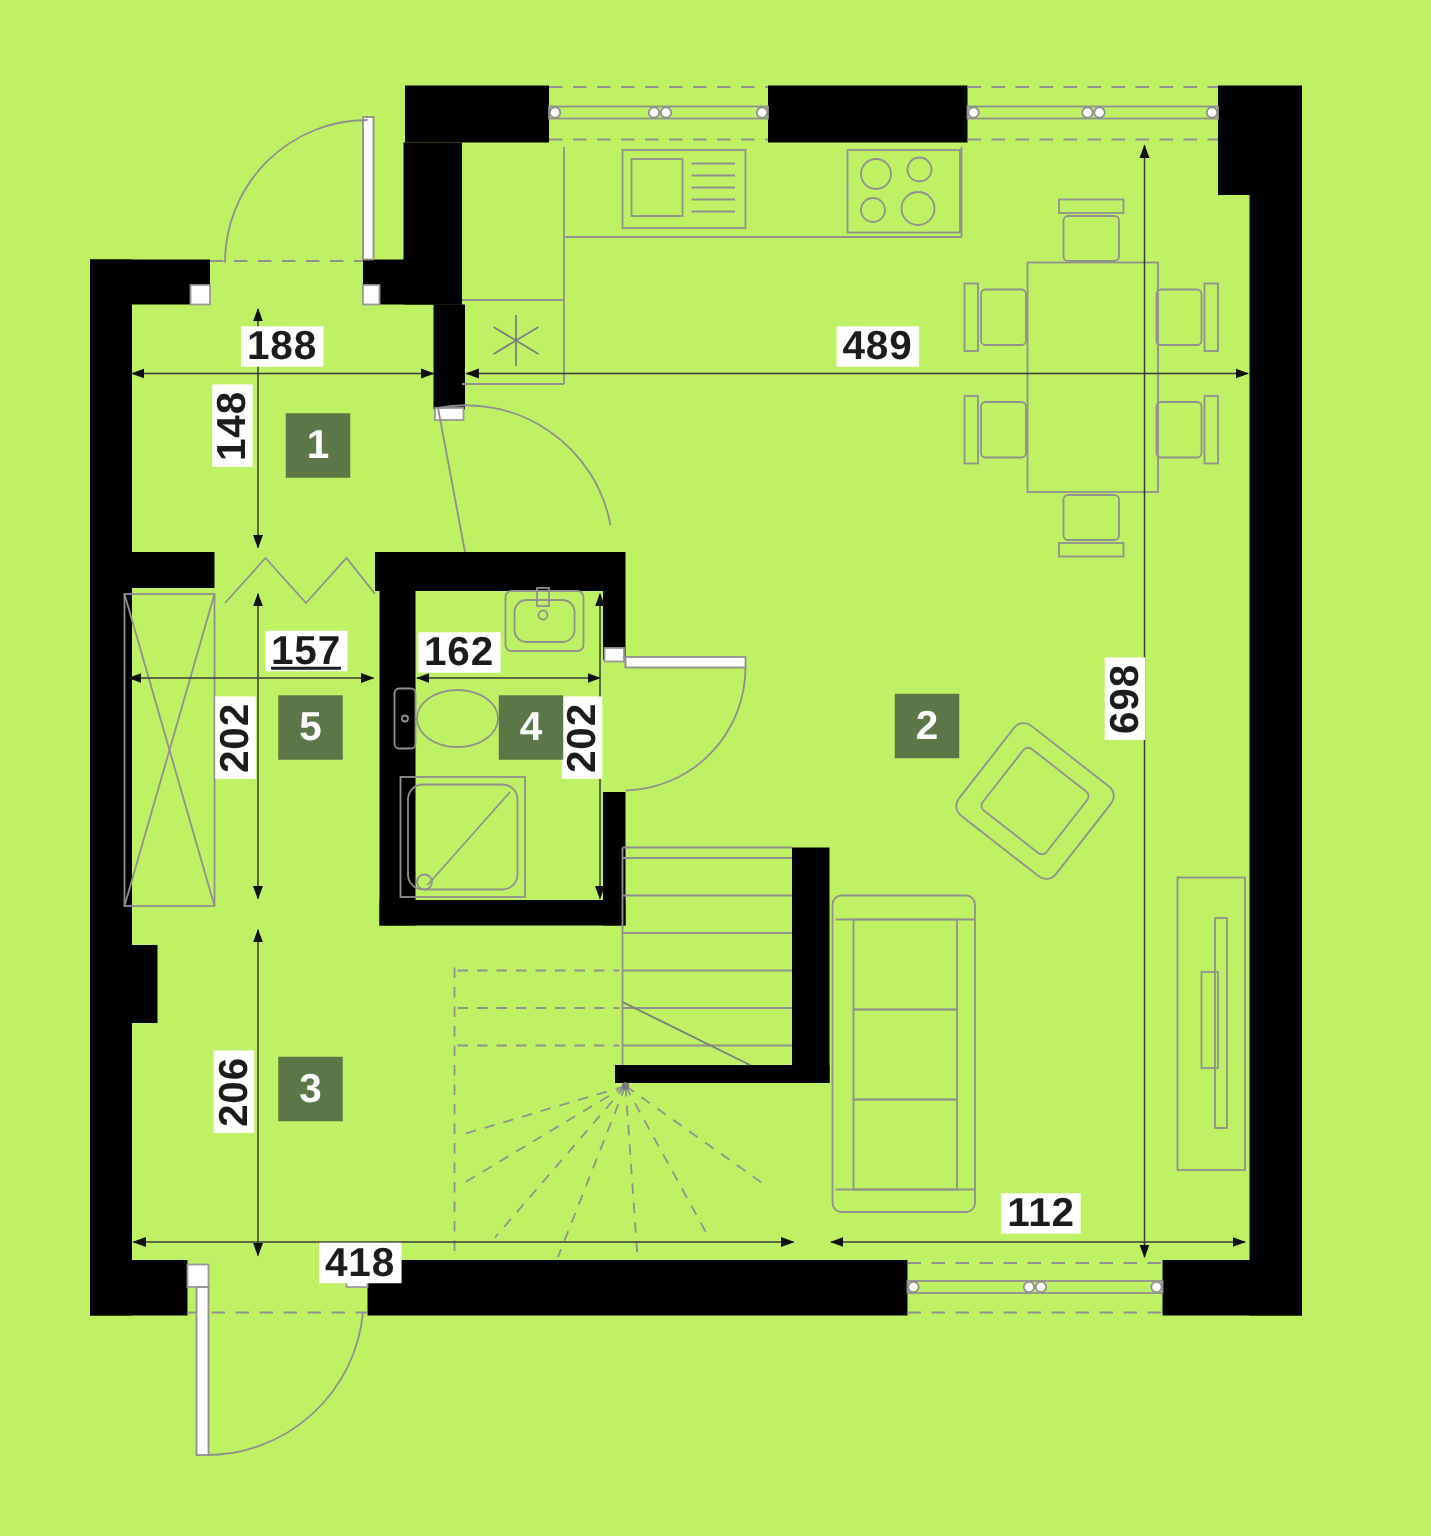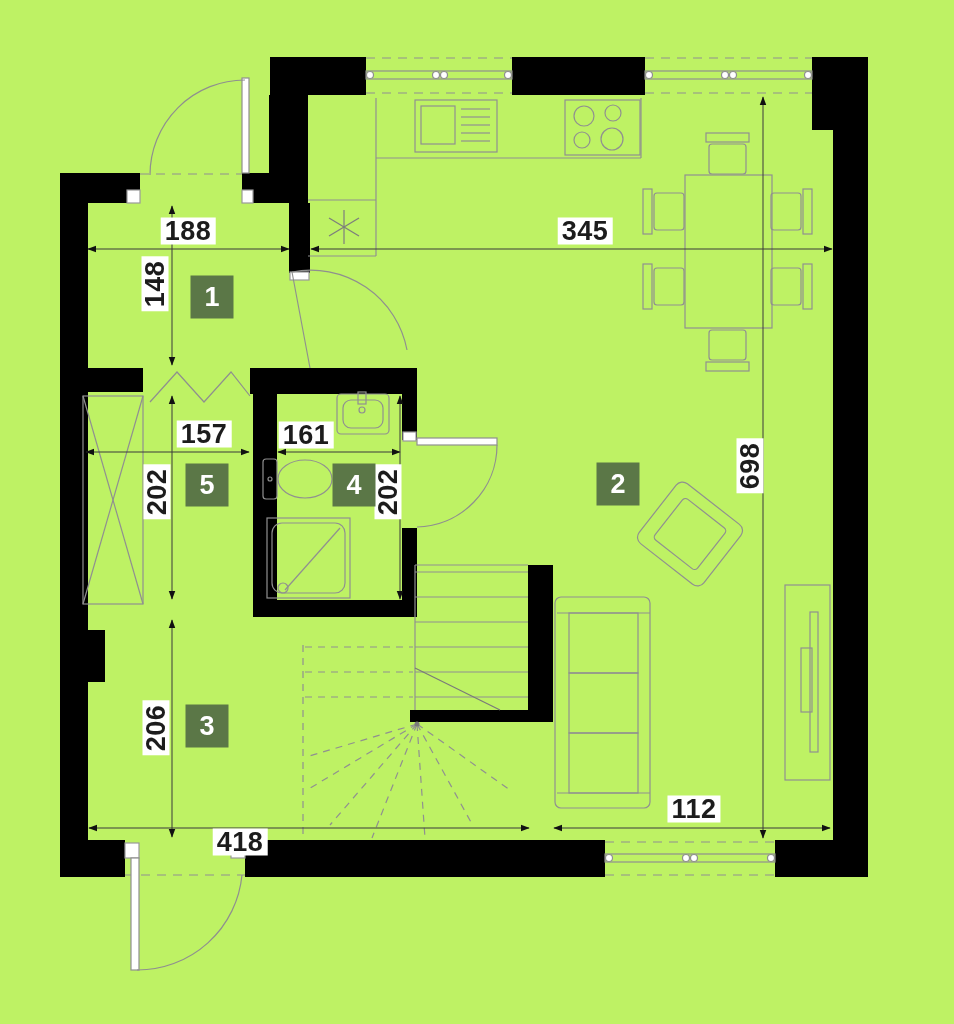--- a/index.html
+++ b/index.html
@@ -251,24 +251,24 @@
     <line x1="172" y1="396" x2="172" y2="599" marker-start="url(#arw)" marker-end="url(#arw)"></line>
     <line x1="400" y1="396" x2="400" y2="599" marker-start="url(#arw)" marker-end="url(#arw)"></line>
     <line x1="172" y1="620" x2="172" y2="837" marker-start="url(#arw)" marker-end="url(#arw)"></line>
     <line x1="89" y1="828" x2="529" y2="828" marker-start="url(#arw)" marker-end="url(#arw)"></line>
     <line x1="554" y1="828" x2="830" y2="828" marker-start="url(#arw)" marker-end="url(#arw)"></line>
   </g>
 </svg>
 
 <div class="dim" style="left: 188px; top: 231px; color: rgb(28, 28, 28);">188</div>
 <div class="dim v" style="left: 155px; top: 284px; color: rgb(28, 28, 28);">148</div>
-<div class="dim" style="left: 585px; top: 231px; color: rgb(28, 28, 28);">345</div>
+<div class="dim" style="left: 585px; top: 231px; color: rgb(28, 28, 28);">489</div>
 <div class="dim v" style="left: 750px; top: 466px; color: rgb(28, 28, 28);">698</div>
-<div class="dim" style="left: 204px; top: 434px; color: rgb(28, 28, 28);">157</div>
-<div class="dim" style="left: 306px; top: 435px; color: rgb(28, 28, 28);">161</div>
+<div class="dim" style="left: 204px; top: 434px; color: rgb(28, 28, 28); text-decoration: underline;">157</div>
+<div class="dim" style="left: 306px; top: 435px; color: rgb(28, 28, 28);">162</div>
 <div class="dim v" style="left: 157px; top: 492px; color: rgb(28, 28, 28);">202</div>
 <div class="dim v" style="left: 388px; top: 492px; color: rgb(28, 28, 28);">202</div>
 <div class="dim v" style="left: 156px; top: 728px; color: rgb(28, 28, 28);">206</div>
 <div class="dim" style="left: 240px; top: 842px; color: rgb(28, 28, 28);">418</div>
 <div class="dim" style="left: 694px; top: 809px; color: rgb(28, 28, 28);">112</div>
 
 <div class="badge" style="left: 212px; top: 297px; background: rgb(91, 119, 71); color: rgb(255, 255, 255);">1</div>
 <div class="badge" style="left: 618px; top: 484px; background: rgb(91, 119, 71); color: rgb(255, 255, 255);">2</div>
 <div class="badge" style="left: 207px; top: 726px; background: rgb(91, 119, 71); color: rgb(255, 255, 255);">3</div>
 <div class="badge" style="left: 354px; top: 485px; background: rgb(91, 119, 71); color: rgb(255, 255, 255);">4</div>

